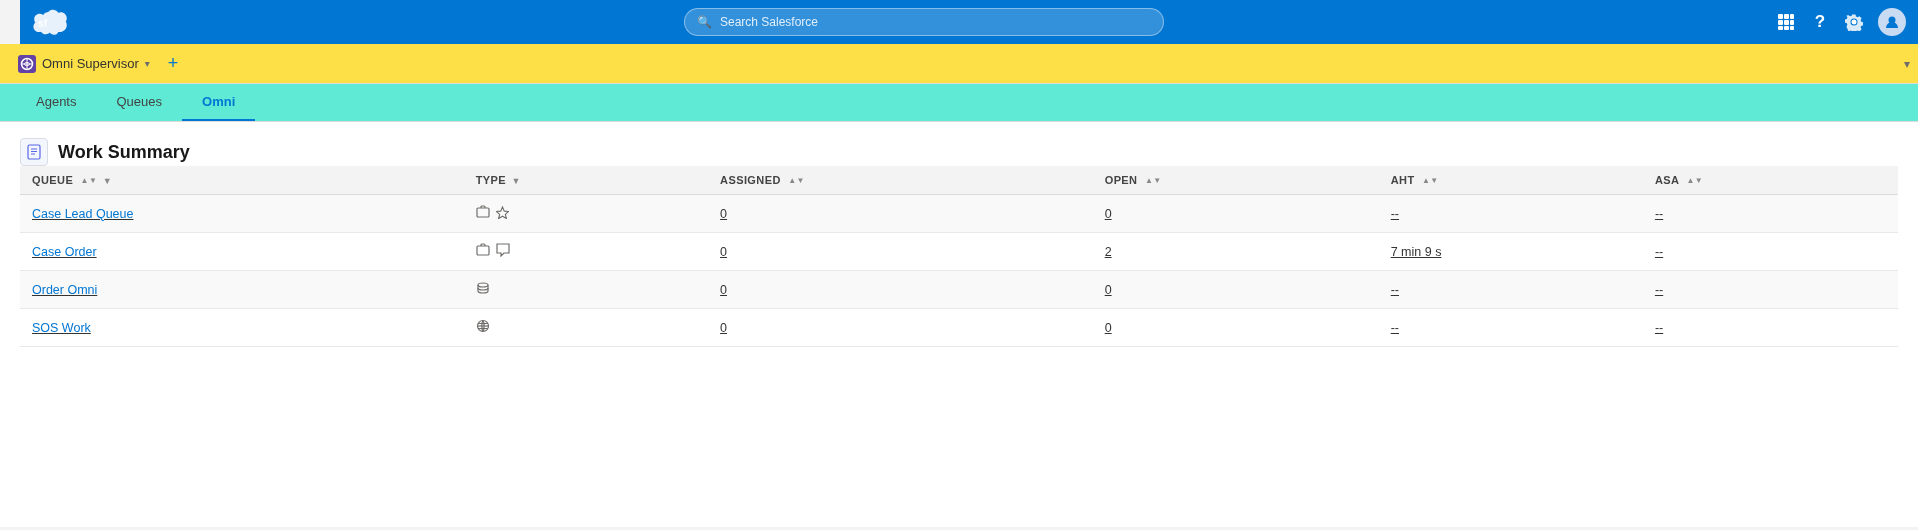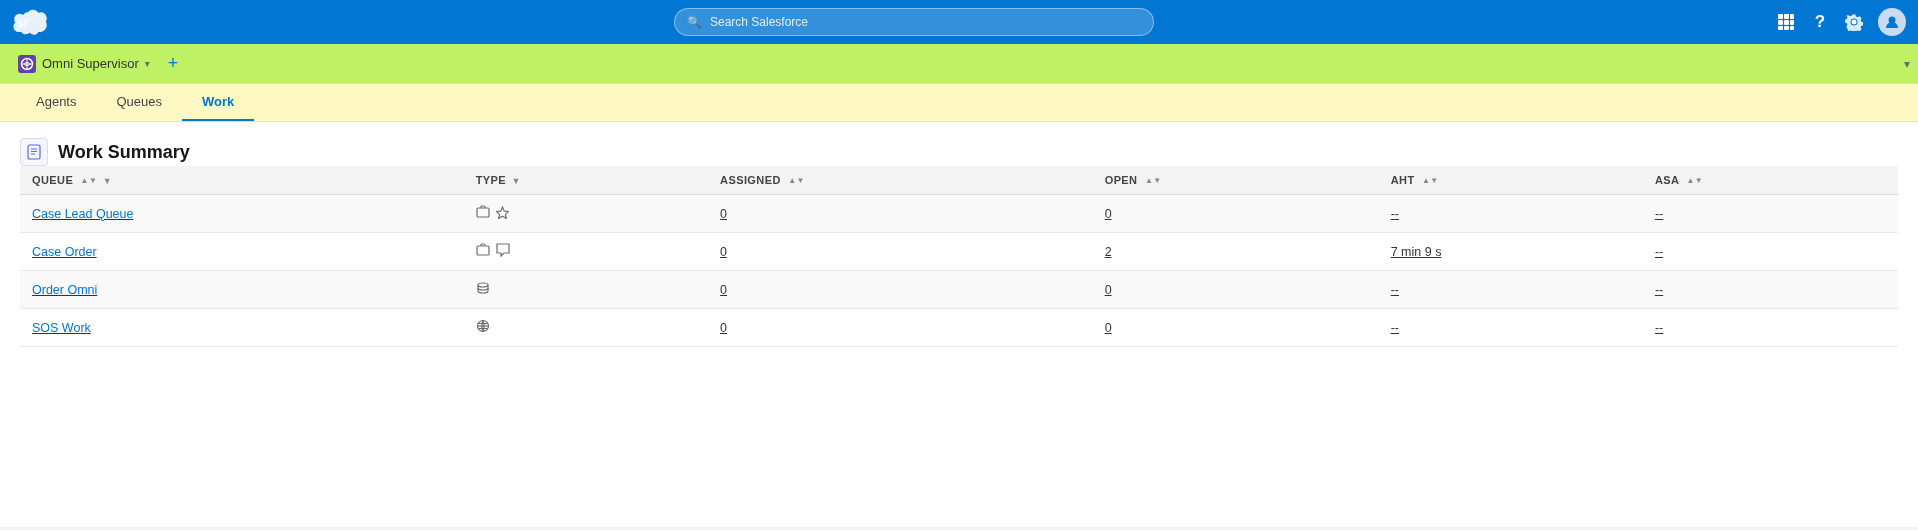--- a/index.html
+++ b/index.html
@@ -6,20 +6,21 @@
     body { font-family: 'Salesforce Sans', Arial, sans-serif; font-size: 13px; background: #f3f3f3; }
 
     
     .top-nav {
       background: #0176d3;
       height: 44px;
       display: flex;
       align-items: center;
       padding: 0 12px;
       gap: 12px;
+      margin-left: 20px;
     }
     .salesforce-logo {
       width: 40px;
       height: 28px;
       display: flex;
       align-items: center;
       justify-content: center;
     }
     .salesforce-logo svg { width: 38px; height: 26px; }
     .search-bar-container {
@@ -68,21 +69,21 @@
       align-items: center;
       justify-content: center;
       font-size: 12px;
       color: #0176d3;
       cursor: pointer;
       overflow: hidden;
     }
 
     
     .app-bar {
-      background: #bef264;
+      background: #fde047;
       height: 40px;
       border-bottom: 1px solid #dddbda;
       display: flex;
       align-items: center;
       padding: 0 8px;
       gap: 4px;
     }
     .app-item {
       display: flex;
       align-items: center;
@@ -120,21 +121,21 @@
       align-items: center;
     }
     .app-bar-dropdown {
       color: #706e6b;
       font-size: 12px;
       cursor: pointer;
     }
 
     
     .tabs-bar {
-      background: #fef9c3;
+      background: #5eead4;
       border-bottom: 1px solid #dddbda;
       display: flex;
       padding: 0 16px;
     }
     .tab {
       padding: 10px 20px;
       font-size: 13px;
       color: #444;
       cursor: pointer;
       border-bottom: 2px solid transparent;
@@ -303,21 +304,21 @@
   </div>
   <div class="add-btn">+</div>
   <div class="app-bar-right">
     <div class="app-bar-dropdown">▾</div>
   </div>
 </div>
 
 <div class="tabs-bar">
   <a class="tab">Agents</a>
   <a class="tab">Queues</a>
-  <a class="tab active">Work</a>
+  <a class="tab active">Omni</a>
 </div>
 
 <div class="main-content">
   <div class="page-header">
     <div class="page-header-icon">
       <svg width="16" height="16" viewBox="0 0 16 16" fill="#5867e8">
         <rect x="2" y="1" width="12" height="14" rx="1.5" fill="none" stroke="#5867e8" stroke-width="1.2"></rect>
         <line x1="5" y1="5" x2="11" y2="5" stroke="#5867e8" stroke-width="1"></line>
         <line x1="5" y1="7.5" x2="11" y2="7.5" stroke="#5867e8" stroke-width="1"></line>
         <line x1="5" y1="10" x2="9" y2="10" stroke="#5867e8" stroke-width="1"></line>

